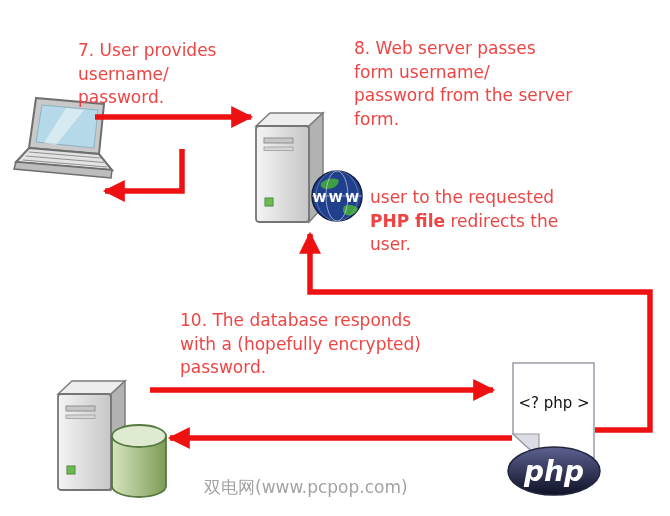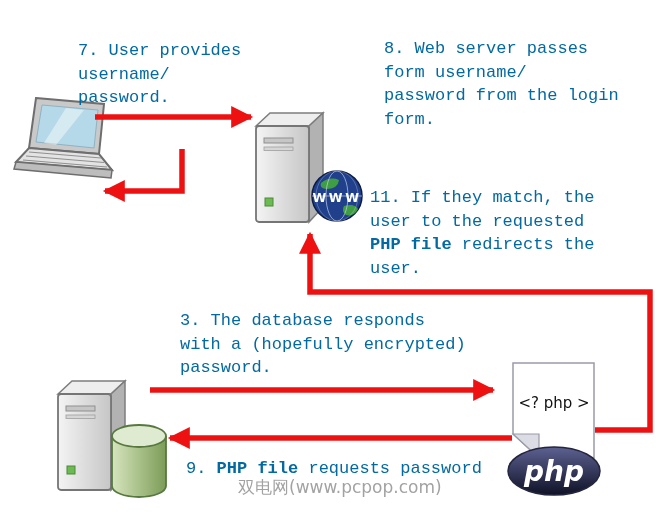--- a/index.html
+++ b/index.html
@@ -1,23 +1,23 @@
 <!DOCTYPE html>
 <html><head>
 <meta charset="utf-8">
 <style>
   html,body{margin:0;padding:0;background:#ffffff;}
   #stage{
     position:relative;width:670px;height:516px;background:#ffffff;overflow:hidden;
     font-family:"DejaVu Sans","Liberation Sans",sans-serif;
   }
   #stage svg{position:absolute;left:0;top:0;}
-  .step{position:absolute;color:#0369a1;font-size:17px;line-height:23.5px;white-space:nowrap;font-family:Liberation Mono, monospace;}
+  .step{position:absolute;color:#ef4444;font-size:17px;line-height:23.5px;white-space:nowrap;}
   .step b{font-weight:bold;}
-  .wm{position:absolute;color:#9b9b9b;font-size:17px;opacity:.92;white-space:nowrap;margin-left:34px;}
+  .wm{position:absolute;color:#9b9b9b;font-size:17px;opacity:.92;white-space:nowrap;}
 </style>
 </head>
 <body>
 
 <div id="stage">
 
   <svg width="670" height="516" viewBox="0 0 670 516">
     <defs>
       <linearGradient id="towerGrad" x1="0" y1="0" x2="1" y2="0">
         <stop offset="0" stop-color="#f4f4f4"></stop>
@@ -99,40 +99,38 @@
       <path d="M595,430 H650 V292 H310 V234" marker-end="url(#ah)"></path>
     </g>
   </svg>
 
   <div class="step" style="left:78px;top:39px">
     <div>7. User provides</div>
     <div>username/</div>
     <div>password.</div>
   </div>
 
-  <div class="step" style="left:384px;top:37px">
+  <div class="step" style="left:354px;top:37px">
     <div>8. Web server passes</div>
     <div>form username/</div>
-    <div>password from the login</div>
+    <div>password from the server</div>
     <div>form.</div>
   </div>
 
   <div class="step" style="left:370px;top:186px">
-    <div>11. If they match, the</div>
     <div>user to the requested</div>
     <div><b>PHP file</b><span> redirects the</span></div>
     <div>user.</div>
   </div>
 
 
   <div class="step" style="left:180px;top:309px">
-    <div>3. The database responds</div>
+    <div>10. The database responds</div>
     <div>with a (hopefully encrypted)</div>
     <div>password.</div>
   </div>
 
   <div class="step" style="left:186px;top:457px">
-    <div><span>9. </span><b>PHP file</b><span> requests password</span></div>
   </div>
 
   <div class="wm" style="left:204px;top:476px">双电网(www.pcpop.com)</div>
 
 </div>
 
 </body></html>

